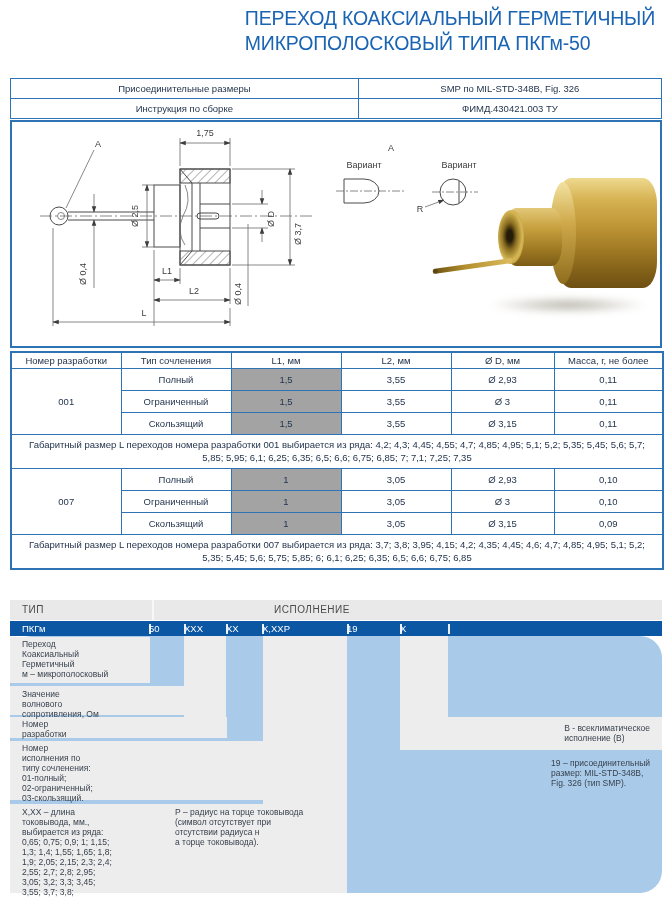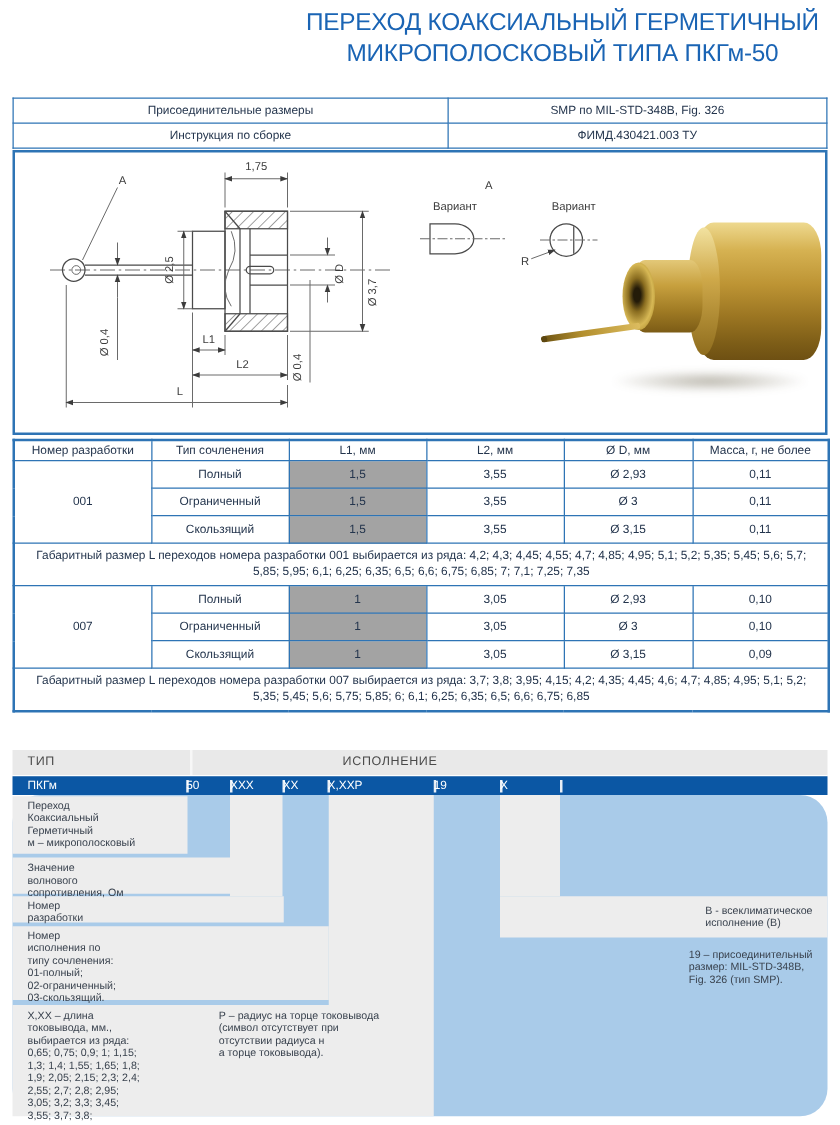--- a/index.html
+++ b/index.html
@@ -1,20 +1,20 @@
 <!DOCTYPE html>
 <html><head>
 <meta charset="utf-8">
 <style>
   html,body{margin:0;padding:0;background:#fff;}
   .page{position:relative;width:672px;height:900px;background:#fff;overflow:hidden;
         font-family:"Liberation Sans","DejaVu Sans",sans-serif;color:#24354d;}
 
   
-  .title{position:absolute;top:6px;right:17px;text-align:center;color:#1a64b4;
+  .title{position:absolute;top:6px;right:17px;text-align:left;color:#1a64b4;
          font-size:19.5px;line-height:25px;letter-spacing:-0.2px;font-weight:500;}
 
   
   .info-table{position:absolute;left:10px;top:78px;width:652px;border-collapse:collapse;}
   .info-table td{border:1.5px solid #2e74b5;height:19px;text-align:center;
                  font-size:9.5px;color:#24354d;padding:0;}
   .info-table td.c1{width:327px;}
   .info-table td.c2{width:285px;}
 
   

